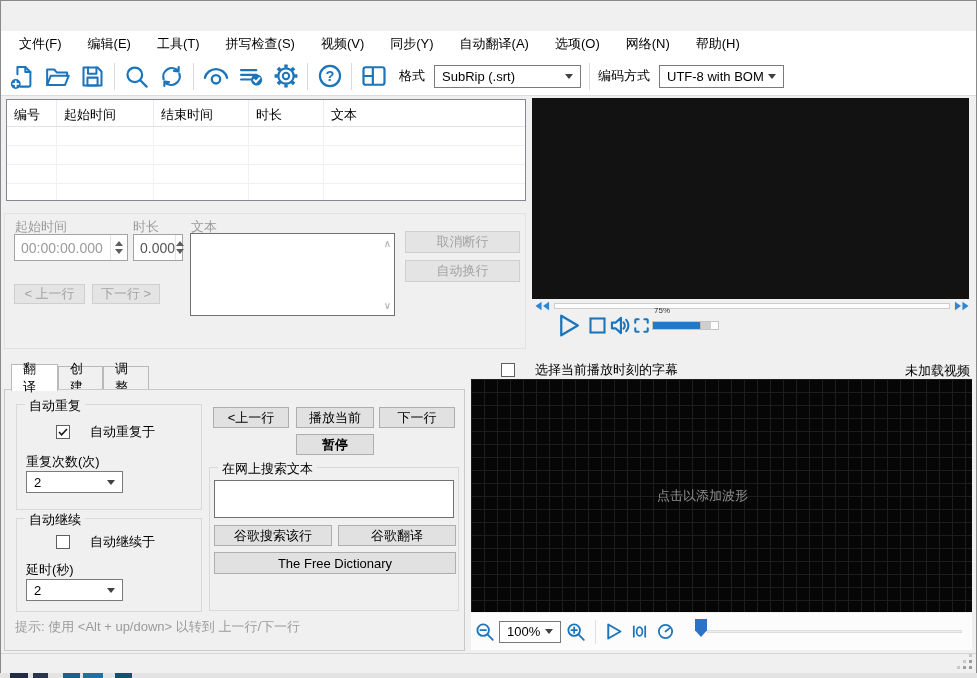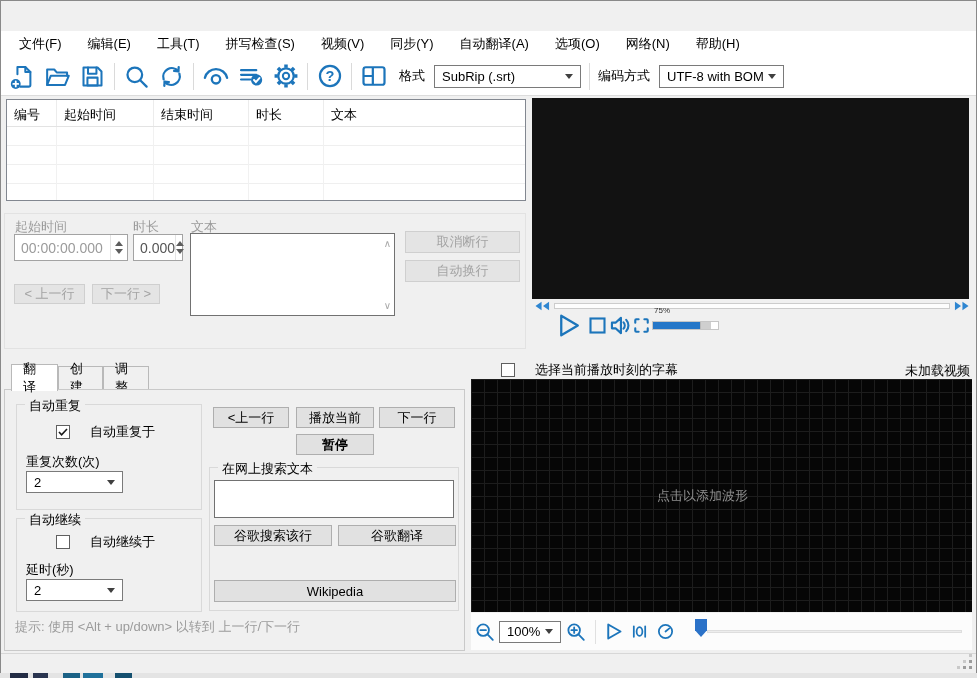--- a/index.html
+++ b/index.html
@@ -323,21 +323,21 @@
     <div class="btn" style="left:208px; top:17px; width:76px; height:21px;">&lt;上一行</div>
     <div class="btn" style="left:291px; top:17px; width:78px; height:21px;">播放当前</div>
     <div class="btn" style="left:374px; top:17px; width:76px; height:21px;">下一行</div>
     <div class="btn" style="left:291px; top:44px; width:78px; height:21px;font-weight:bold;">暂停</div>
 
     <div class="groupbox" style="left:204px; top:77px; width:250px; height:144px; border-color:#d9d9d9;">
       <span class="g-legend">在网上搜索文本</span>
       <div class="textarea" style="left:4px; top:12px; width:240px; height:38px;"></div>
       <div class="btn" style="left:4px; top:57px; width:118px; height:21px;">谷歌搜索该行</div>
       <div class="btn" style="left:128px; top:57px; width:118px; height:21px;">谷歌翻译</div>
-      <div class="btn" style="left:4px; top:112px; width:242px; height:22px;">Wikipedia</div>
+      <div class="btn" style="left:4px; top:84px; width:242px; height:22px;">The Free Dictionary</div>
     </div>
   </div>
   <span class="hint-text">提示: 使用 &lt;Alt + up/down&gt; 以转到 上一行/下一行</span>
 
   <div class="wf-header">
     <div class="cb-row" style="left:0; top:0;">
       <span class="cb"></span>
       <span>选择当前播放时刻的字幕</span>
     </div>
     <span class="abs" style="right:2px; top:1px;">未加载视频</span>

